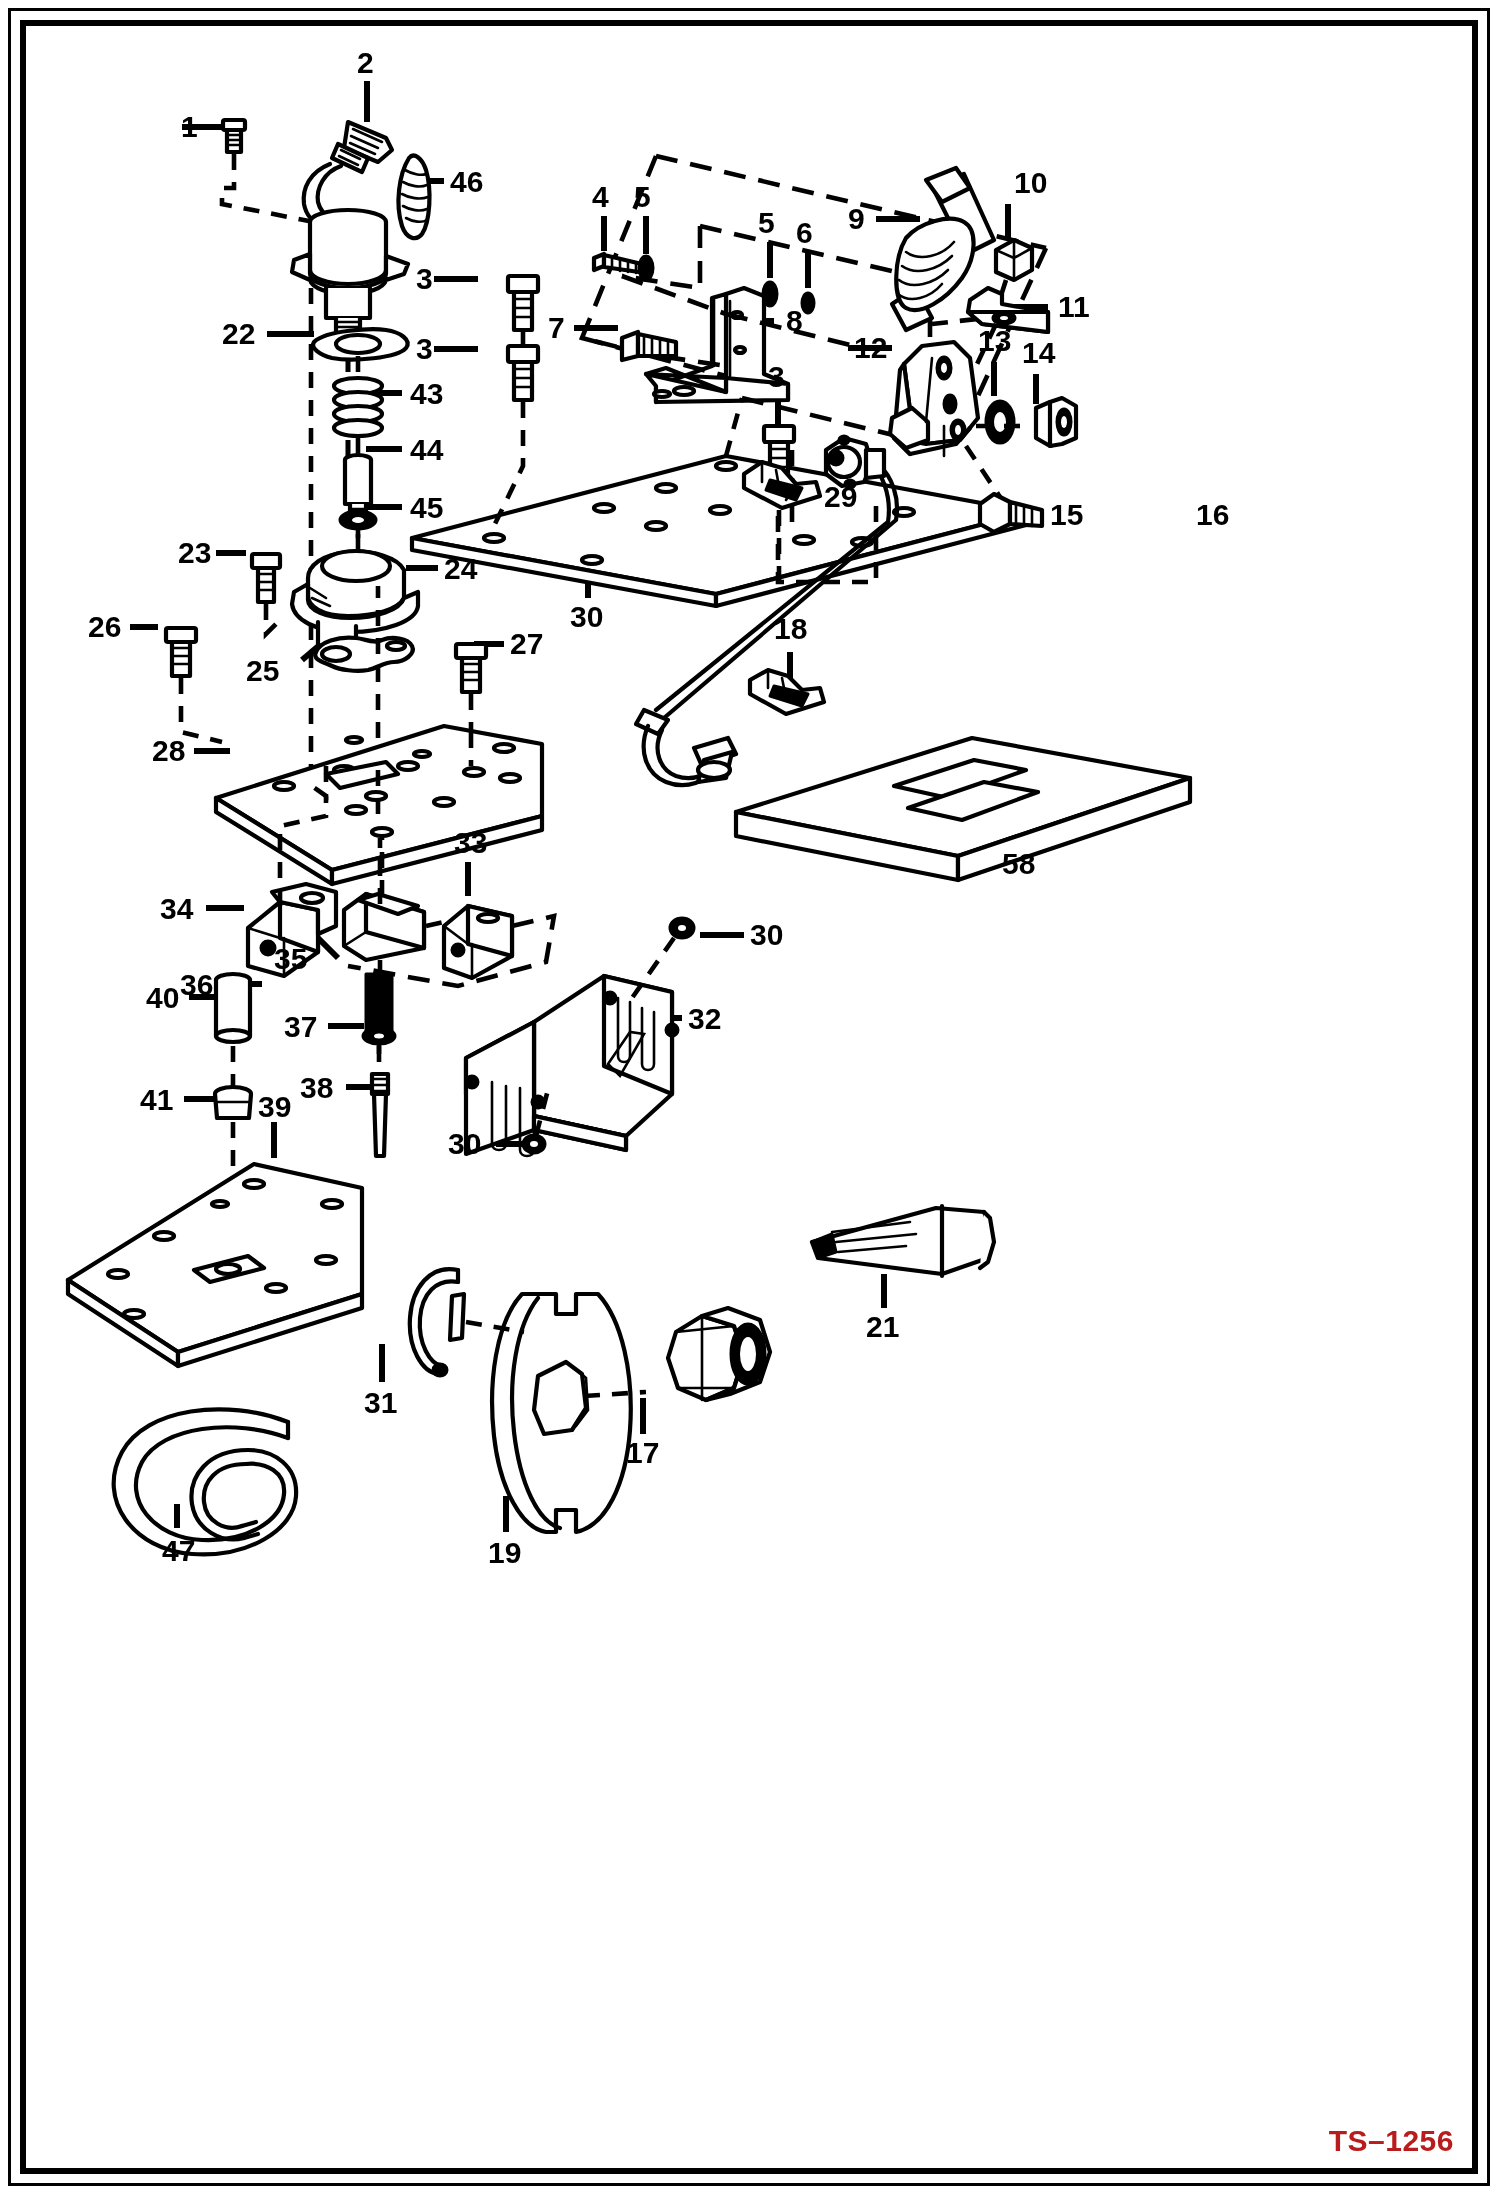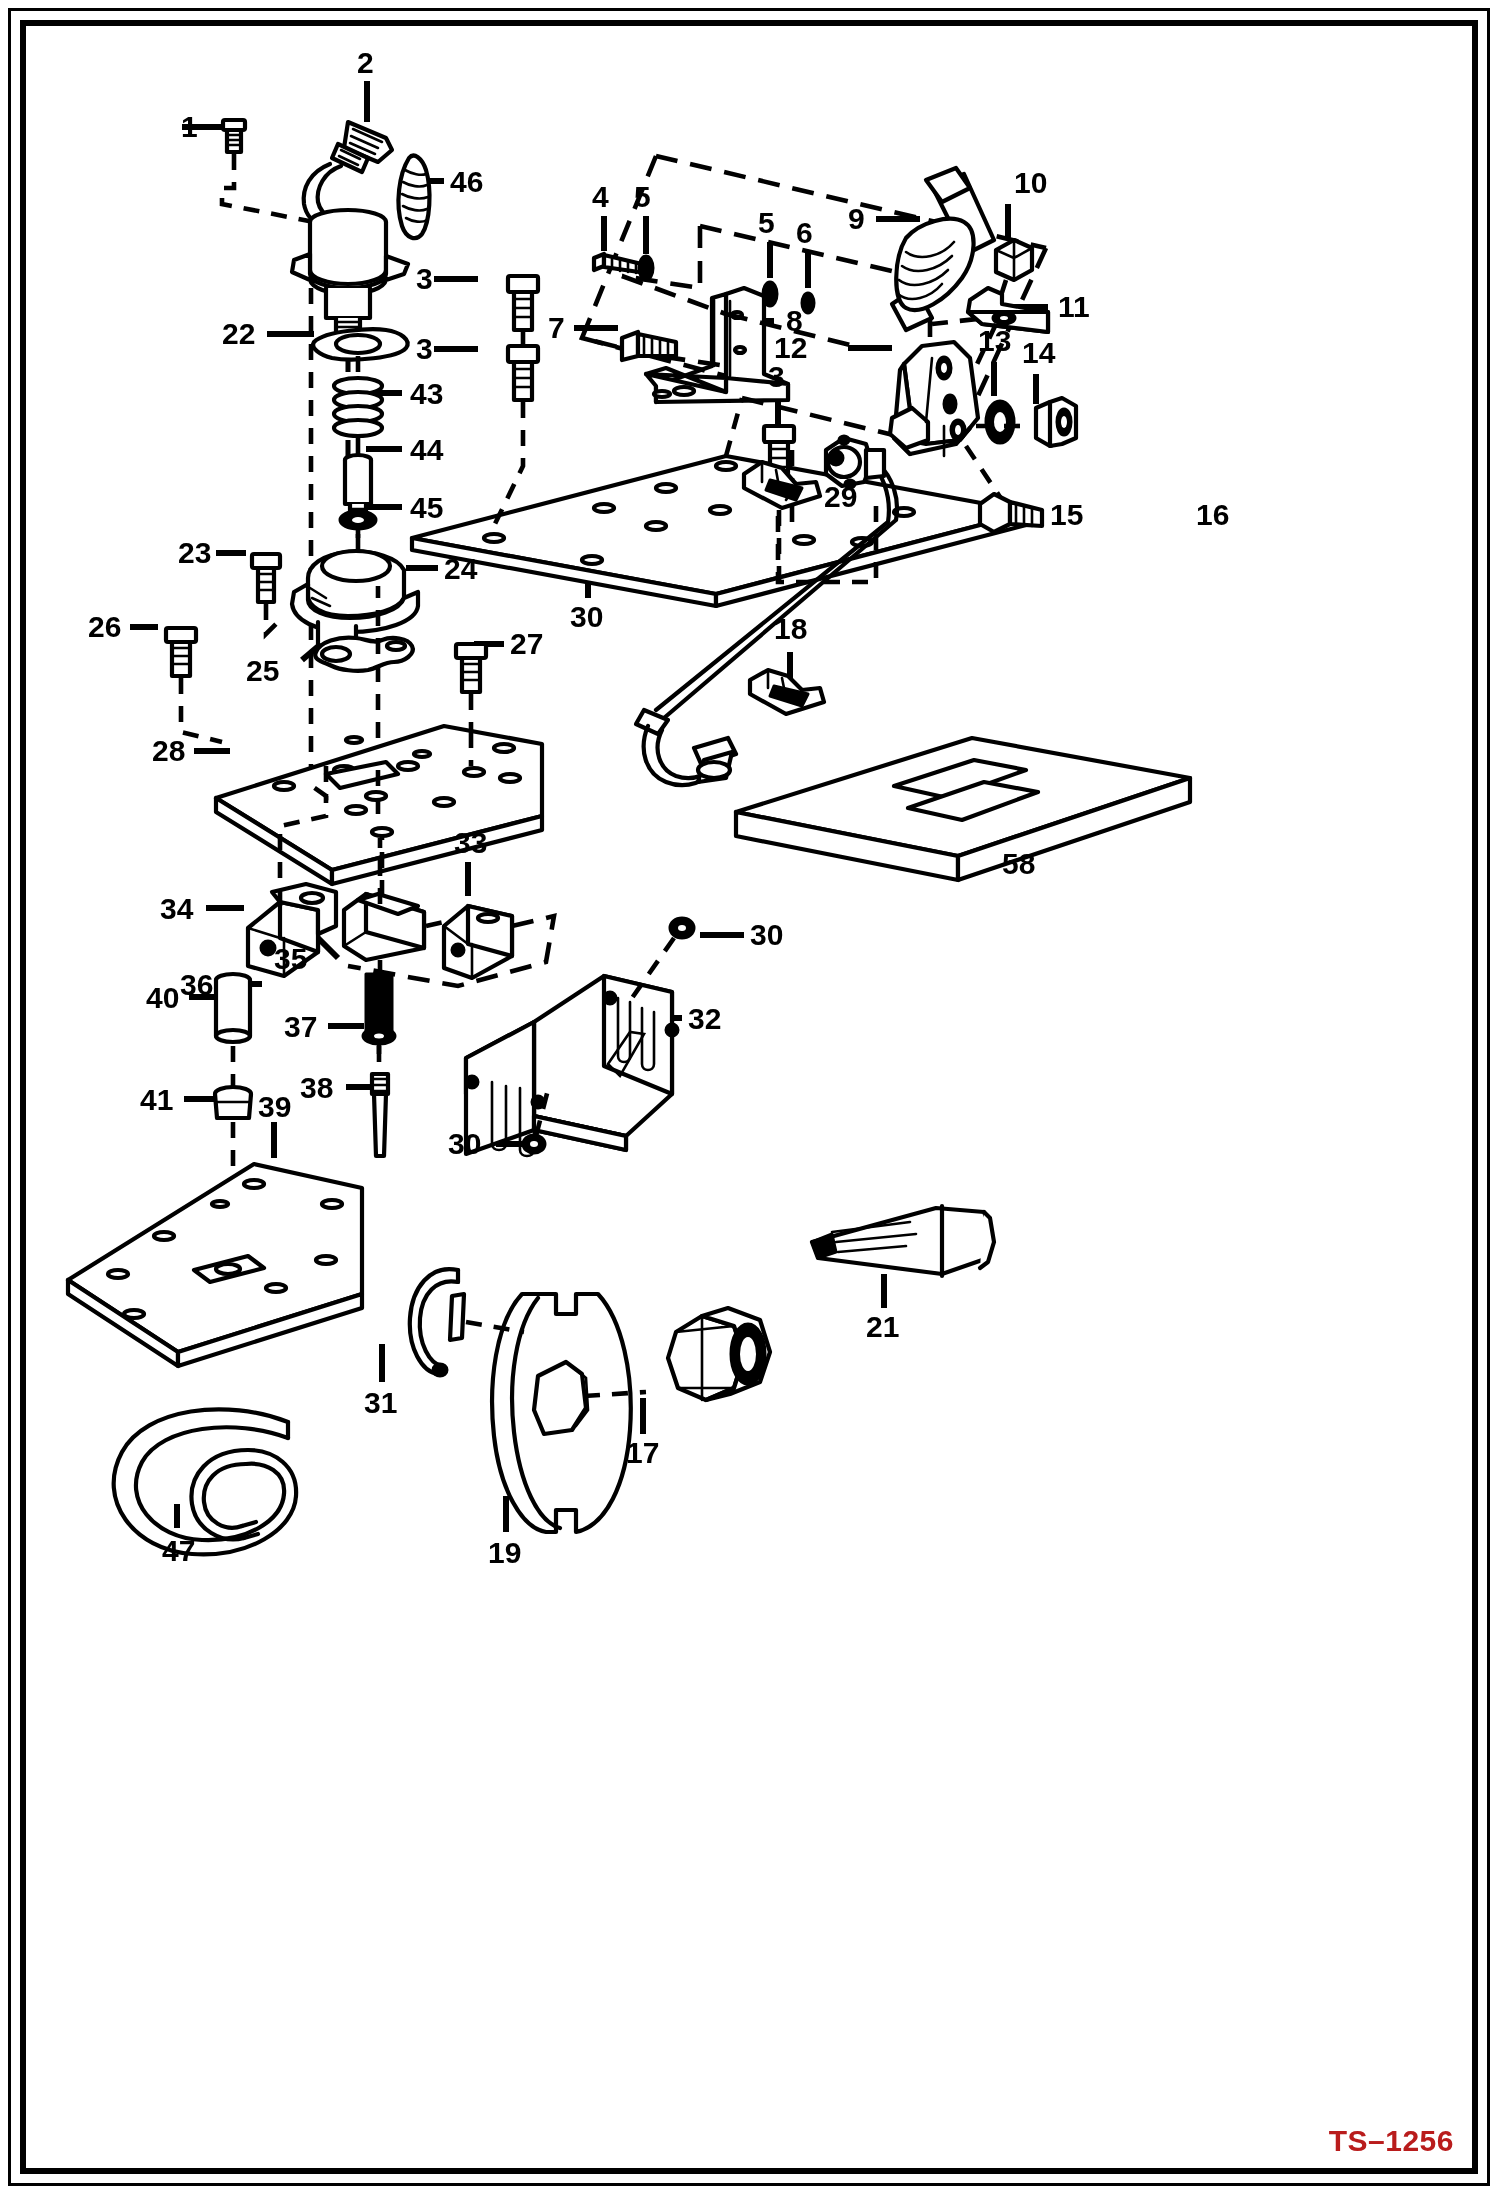--- a/index.html
+++ b/index.html
@@ -622,21 +622,21 @@
     <div class="lbl" style="left:742px; top:336px;">3</div>
     <div class="lbl" style="left:566px; top:156px;">4</div>
     <div class="lbl" style="left:608px; top:156px;">5</div>
     <div class="lbl" style="left:732px; top:182px;">5</div>
     <div class="lbl" style="left:770px; top:192px;">6</div>
     <div class="lbl" style="left:522px; top:287px;">7</div>
     <div class="lbl" style="left:760px; top:280px;">8</div>
     <div class="lbl" style="left:822px; top:178px;">9</div>
     <div class="lbl" style="left:966px; top:142px;margin-left:22px;">10</div>
     <div class="lbl" style="left:1032px; top:266px;">11</div>
-    <div class="lbl" style="left:748px; top:307px;">12</div>
+    <div class="lbl" style="left:828px; top:307px;">12</div>
     <div class="lbl" style="left:952px; top:300px;">13</div>
     <div class="lbl" style="left:996px; top:312px;">14</div>
     <div class="lbl" style="left:1024px; top:474px;">15</div>
     <div class="lbl" style="left:1170px; top:474px;">16</div>
     <div class="lbl" style="left:600px; top:1412px;">17</div>
     <div class="lbl" style="left:748px; top:588px;">18</div>
     <div class="lbl" style="left:462px; top:1512px;">19</div>
     <div class="lbl" style="left:544px; top:576px;">30</div>
     <div class="lbl" style="left:840px; top:1286px;">21</div>
     <div class="lbl" style="left:196px; top:293px;">22</div>

